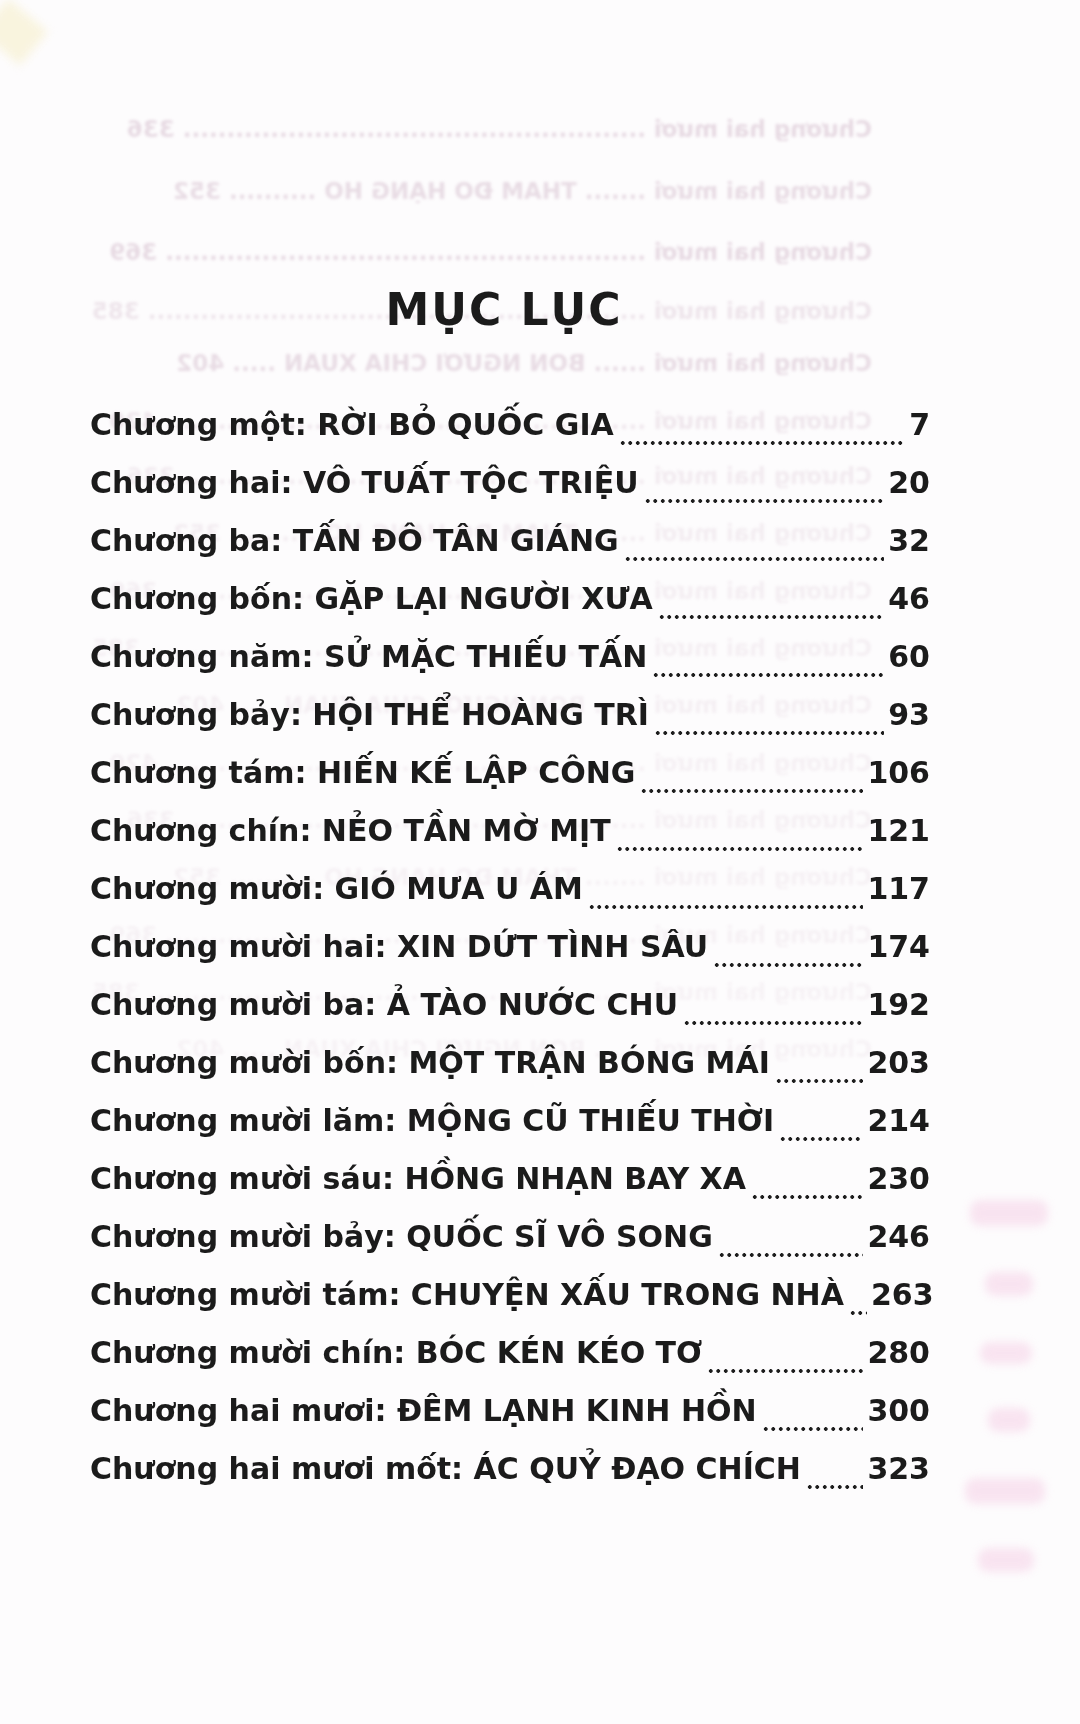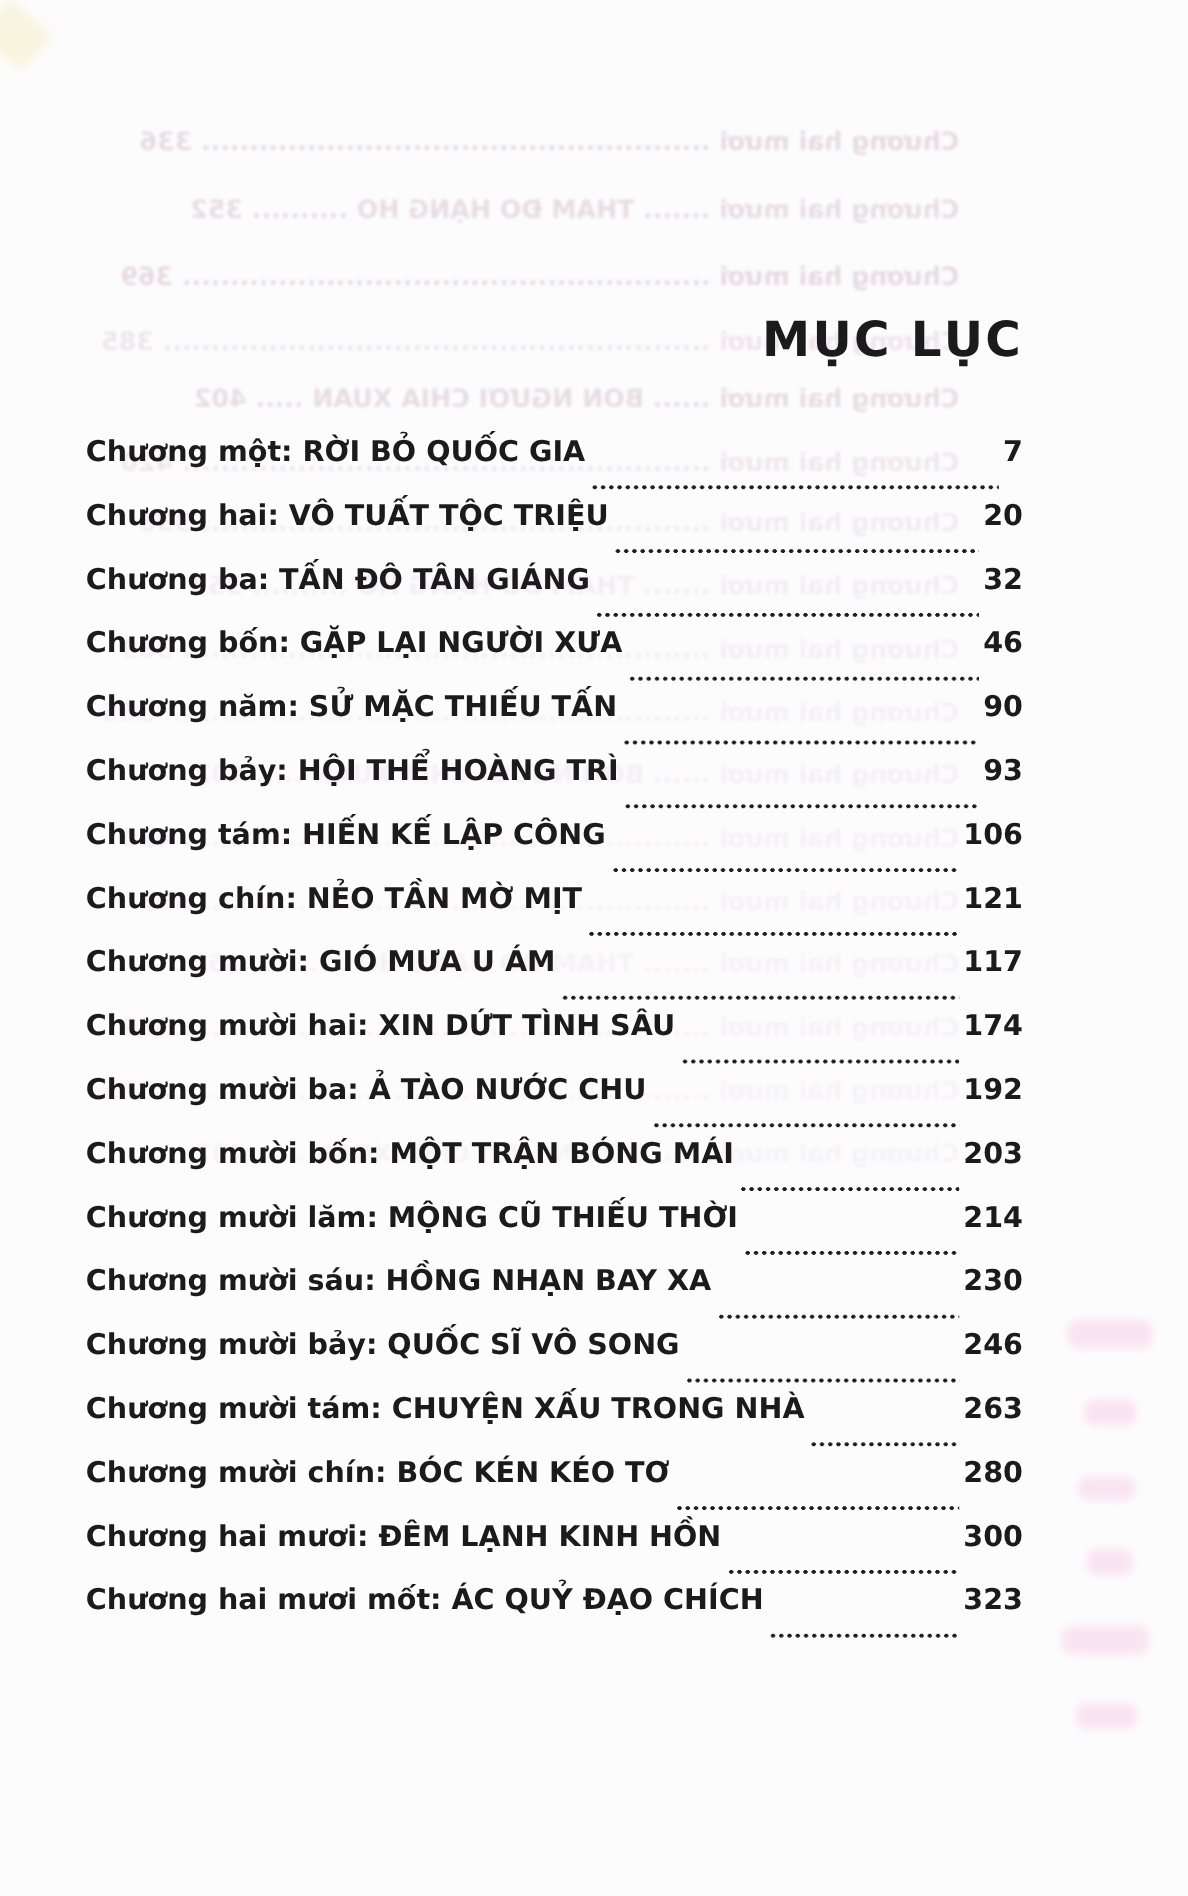--- a/index.html
+++ b/index.html
@@ -26,30 +26,30 @@
     color:#b892ab;
     pointer-events:none;
   }
   
   .smudge{
     position:absolute;background:#f6d4e8;border-radius:10px;
     filter:blur(4px);opacity:.6;pointer-events:none;
   }
   .title{
     position:absolute;top:284px;left:78px;width:852px;margin:0;
-    text-align:right;
+    text-align:center;
     font-size:44px;font-weight:bold;letter-spacing:2px;
   }
   .toc{
     position:absolute;top:396px;left:78px;width:852px;
   }
   .toc-row{
-    display:flex;align-items:flex-start;
+    display:flex;align-items:center;
     height:58px;
-    font-weight:bold;font-size:26px;line-height:1.18;
+    font-weight:bold;font-size:30px;line-height:1.18;margin-left:12px;
   }
   .toc-label{white-space:nowrap;}
   .toc-page{white-space:nowrap;margin-left:2px;}
   .leader{
     flex:1;height:12px;min-width:18px;
     align-self:flex-end;margin:0 2px 5px 5px;
     background-image:radial-gradient(circle, #1d1d1d 1.7px, transparent 2.1px);
     background-size:7.5px 12px;
     background-repeat:repeat-x;
     background-position:0 50%;
@@ -109,21 +109,21 @@
 
   <div class="toc-row">
     <span class="toc-label">Chương bốn: GẶP LẠI NGƯỜI XƯA</span>
     <span class="leader"></span>
     <span class="toc-page">46</span>
   </div>
 
   <div class="toc-row">
     <span class="toc-label">Chương năm: SỬ MẶC THIẾU TẤN</span>
     <span class="leader"></span>
-    <span class="toc-page">90</span>
+    <span class="toc-page">60</span>
   </div>
 
 
   <div class="toc-row">
     <span class="toc-label">Chương bảy: HỘI THỂ HOÀNG TRÌ</span>
     <span class="leader"></span>
     <span class="toc-page">93</span>
   </div>
 
   <div class="toc-row">

